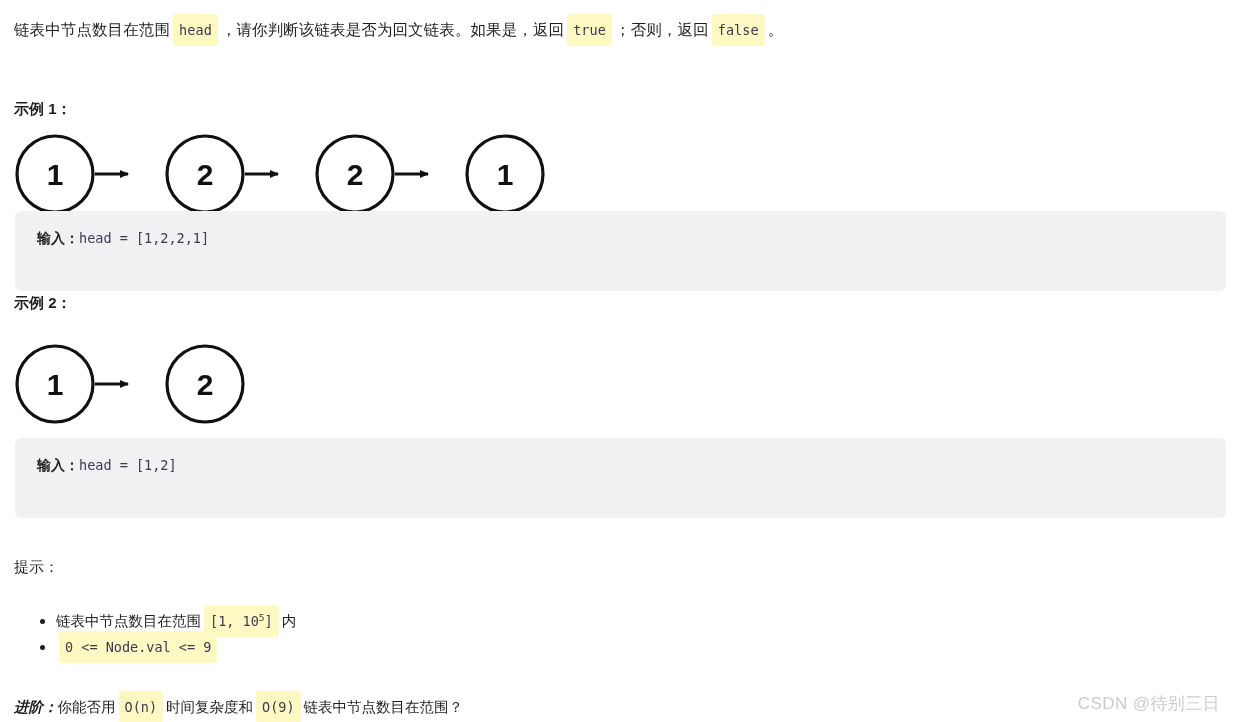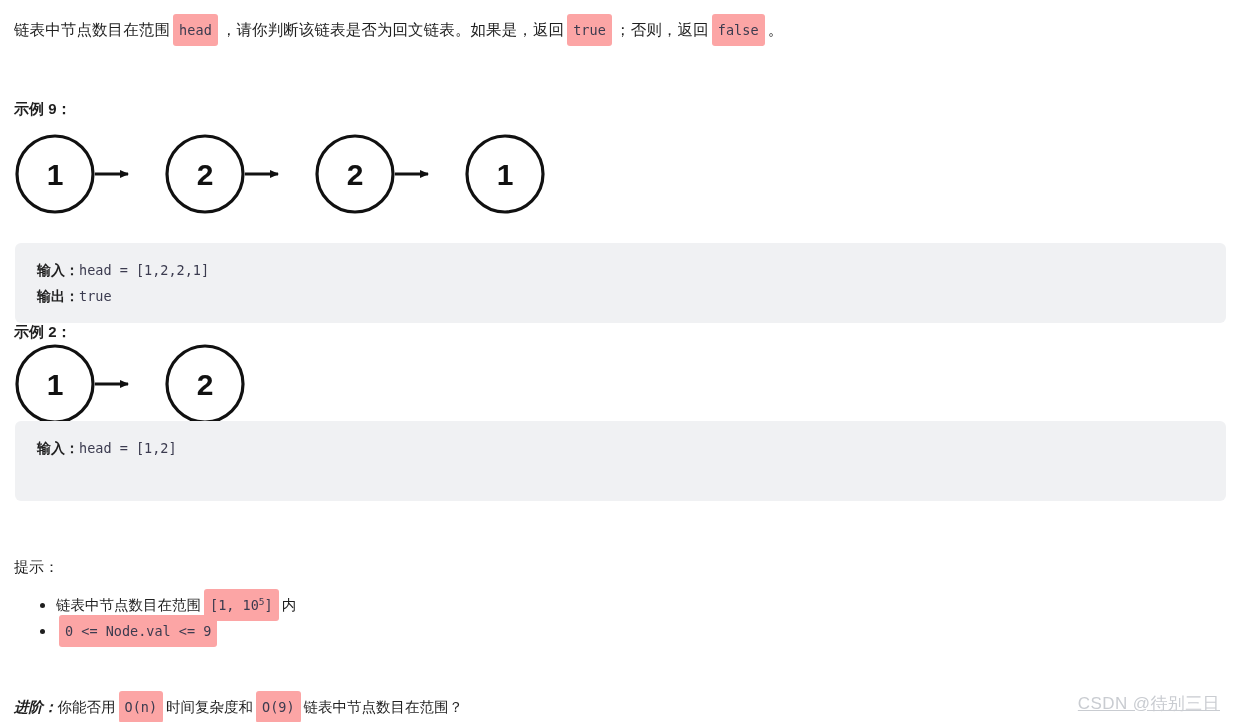--- a/index.html
+++ b/index.html
@@ -26,37 +26,37 @@
     left: 14px;
     top: 18px;
     right: 14px;
     font-size: 15.5px;
     line-height: 24px;
     color: #1f1f1f;
     letter-spacing: 0.1px;
   }
   code.inline {
     font-family: "DejaVu Sans Mono", "Liberation Mono", monospace;
-    background: #fca5a5;
+    background: #fef9c3;
     color: #3b3b4f;
     font-size: 13.5px;
     padding: 8px 6px;
     border-radius: 3px;
     margin: 0 3px;
     white-space: pre;
   }
   .ex-title {
     position: absolute;
     left: 14px;
     font-size: 15px;
     font-weight: bold;
     color: #1f1f1f;
   }
   #ex1-title { top: 100px; }
-  #ex2-title { top: 323px; }
+  #ex2-title { top: 294px; }
   #hints-title {
     position: absolute;
     left: 14px;
     top: 558px;
     font-size: 15px;
     font-weight: normal;
     color: #1f1f1f;
   }
   
   .diagram {
@@ -68,42 +68,42 @@
   
   .codeblock {
     position: absolute;
     left: 15px;
     width: 1211px;
     background: #f0f1f3;
     border-radius: 6px;
     box-sizing: border-box;
     padding: 14px 0 14px 22px;
   }
-  #ex1-code { top: 211px; height: 80px; margin-top: 32px; }
-  #ex2-code { top: 421px; height: 80px; }
+  #ex1-code { top: 211px; height: 80px; }
+  #ex2-code { top: 438px; height: 80px; }
   .codeline {
     font-size: 14px;
     line-height: 26px;
     color: #1f1f1f;
     white-space: pre;
   }
   .codeline .lbl {
     font-weight: bold;
     font-family: "Liberation Sans", "DejaVu Sans", sans-serif;
   }
   .codeline .val {
     font-family: "DejaVu Sans Mono", "Liberation Mono", monospace;
     font-size: 13.5px;
     color: #3b3b4f;
   }
   
   #hints-list {
     position: absolute;
     left: 14px;
-    top: 592px;
+    top: 608px;
     margin: 0;
     padding: 0;
     list-style: none;
   }
   #hints-list li {
     position: relative;
     padding-left: 42px;
     font-size: 14.5px;
     line-height: 26px;
     color: #1f1f1f;
@@ -133,37 +133,36 @@
   }
   #followup .lead { font-weight: bold; font-style: italic; }
   #watermark {
     position: absolute;
     right: 14px;
     top: 692px;
     font-size: 17px;
     color: #c9ccd1;
     letter-spacing: 0.4px;
     white-space: nowrap;
-    text-decoration: underline;
   }
   .node-num {
     font-family: "Liberation Sans", "DejaVu Sans", sans-serif;
     font-size: 30px;
     font-weight: bold;
     fill: #111111;
   }
 </style>
 </head>
 <body>
 
 <div class="page">
 
   <div class="intro"><span>链表中节点数目在范围</span><code class="inline">head</code><span>，请你判断该链表是否为回文链表。如果是，返回</span><code class="inline">true</code><span>；否则，返回</span><code class="inline">false</code><span>。</span></div>
 
-  <div class="ex-title" id="ex1-title">示例 9：</div>
+  <div class="ex-title" id="ex1-title">示例 1：</div>
 
   <svg class="diagram" id="ex1-diagram" viewBox="0 0 560 90" width="560" height="90">
     <defs>
       <marker id="ah1" markerWidth="9" markerHeight="9" refX="8" refY="4.5" orient="auto" markerUnits="userSpaceOnUse">
         <path d="M0,0.6 L9,4.5 L0,8.4 Z" fill="#111111"></path>
       </marker>
     </defs>
 
     <g>
       <circle cx="41" cy="44" r="38" fill="#ffffff" stroke="#111111" stroke-width="3.2"></circle>
@@ -184,21 +183,20 @@
     <line x1="381" y1="44" x2="414" y2="44" stroke="#111111" stroke-width="3" marker-end="url(#ah1)"></line>
 
     <g>
       <circle cx="491" cy="44" r="38" fill="#ffffff" stroke="#111111" stroke-width="3.2"></circle>
       <text class="node-num" x="491" y="44" text-anchor="middle" dominant-baseline="central">1</text>
     </g>
   </svg>
 
   <div class="codeblock" id="ex1-code">
     <div class="codeline"><span class="lbl">输入：</span><span class="val">head = [1,2,2,1]</span></div>
-    <div class="codeline"><span class="lbl">输出：</span><span class="val">true</span></div>
   </div>
 
   <div class="ex-title" id="ex2-title">示例 2：</div>
 
   <svg class="diagram" id="ex2-diagram" viewBox="0 0 260 90" width="260" height="90">
     <defs>
       <marker id="ah2" markerWidth="9" markerHeight="9" refX="8" refY="4.5" orient="auto" markerUnits="userSpaceOnUse">
         <path d="M0,0.6 L9,4.5 L0,8.4 Z" fill="#111111"></path>
       </marker>
     </defs>

